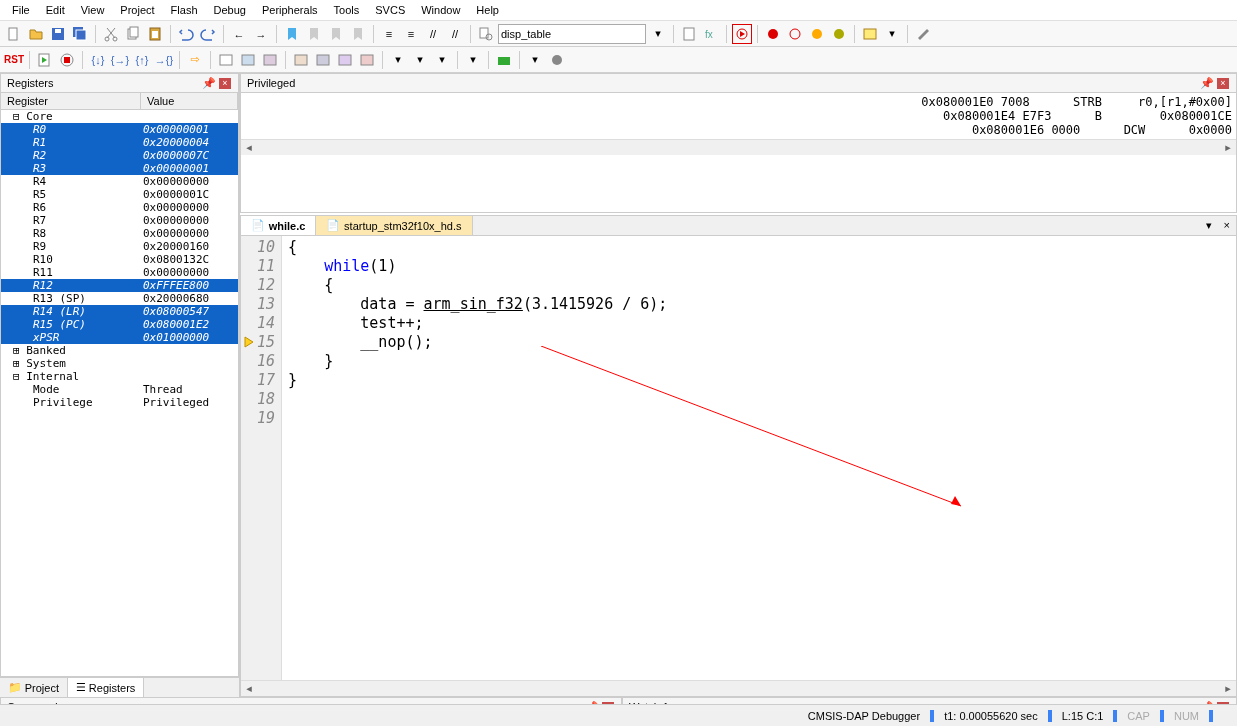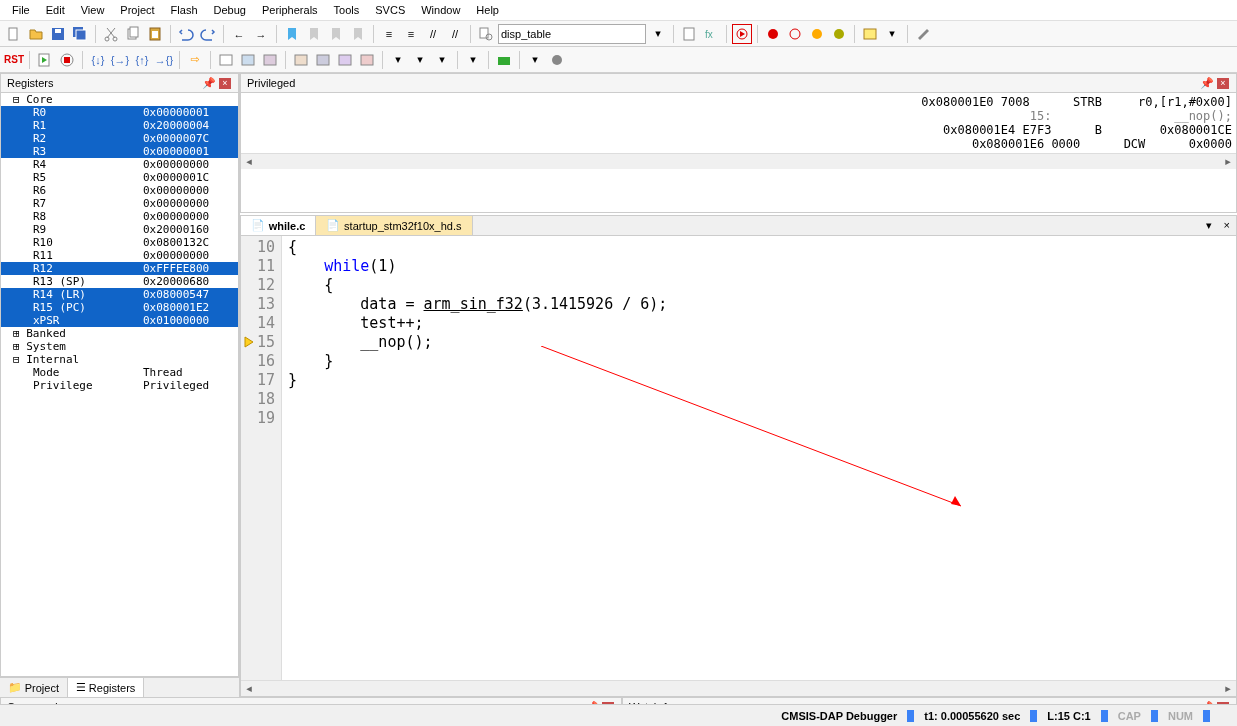--- a/index.html
+++ b/index.html
@@ -16,58 +16,58 @@
 .right-col { flex: 1; display: flex; flex-direction: column; }
 .pane { border: 1px solid #ccc; display: flex; flex-direction: column; }
 .pane-title { background: #f5f5f5; border-bottom: 1px solid #ccc; padding: 2px 6px; display: flex; align-items: center; font-size: 11px; }
 .pane-title .spacer { flex: 1; }
 .pane-title .pin, .pane-title .close { width: 14px; height: 14px; margin-left: 2px; display: flex; align-items: center; justify-content: center; cursor: pointer; }
 .close-x { background: #c84b4b; color: #fff; font-size: 9px; line-height: 1; padding: 1px 3px; }
 .reg-header { display: flex; background: #f0f0f0; border-bottom: 1px solid #ccc; }
 .reg-header div { padding: 2px 6px; border-right: 1px solid #ccc; }
 .reg-tree { flex: 1; overflow: auto; font-family: Consolas, monospace; font-size: 11px; }
 .reg-row { display: flex; padding: 0 2px; }
-.reg-row.sel { background: #1064c8; color: #fff; }
+.reg-row.sel { background: #1064c8; color: #fff; font-style: italic; }
 .reg-row .nm { width: 140px; padding-left: 30px; }
 .reg-row.lvl0 .nm { padding-left: 10px; }
 .reg-row .vl { flex: 1; }
 .left-tabs { display: flex; border-top: 1px solid #ccc; background: #f0f0f0; }
 .left-tabs div { padding: 3px 8px; border-right: 1px solid #ccc; cursor: pointer; display: flex; align-items: center; gap: 3px; }
 .left-tabs div.active { background: #fff; }
 .disasm { height: 140px; border: 1px solid #ccc; }
 .disasm-body { font-family: Consolas, monospace; font-size: 12px; padding: 2px 4px; overflow: hidden; background: #fff; }
 .da-line { white-space: pre; text-align: right; }
 .da-hl { background: #ffff00; }
 .da-src { color: #808080; }
 .hscroll { height: 16px; background: #f0f0f0; border-top: 1px solid #ddd; display: flex; align-items: center; }
 .hscroll .ar { width: 16px; text-align: center; color: #666; }
 .editor { flex: 1; border: 1px solid #ccc; display: flex; flex-direction: column; margin-top: 2px; position: relative; }
 .ed-tabs { display: flex; background: #f0f0f0; border-bottom: 1px solid #ccc; }
 .ed-tab { padding: 3px 10px; border-right: 1px solid #ccc; display: flex; align-items: center; gap: 4px; cursor: pointer; background: #fce8b0; }
 .ed-tab.active { background: #fff; font-weight: bold; }
 .ed-body { flex: 1; display: flex; font-family: Consolas, monospace; font-size: 15px; overflow: hidden; background: #fff; position: relative; }
 .gutter { background: #f0f0f0; border-right: 1px solid #ddd; text-align: right; padding: 2px 6px 2px 16px; color: #888; }
-.gutter div { height: 19px; }
+.gutter div { height: 19px; font-style: italic; }
 .code { padding: 2px 6px; white-space: pre; }
 .code div { height: 19px; }
 .c-kw { color: #0000ff; }
 .c-fn { color: #000; text-decoration: underline; }
 .cursor-mark { position: absolute; left: 2px; top: 99px; }
 .bottom { display: flex; height: 210px; }
 .cmd-pane { flex: 1; border: 1px solid #ccc; display: flex; flex-direction: column; }
 .cmd-body { flex: 1; font-family: Consolas, monospace; font-size: 12px; padding: 4px; }
 .watch-pane { width: 615px; border: 1px solid #ccc; display: flex; flex-direction: column; }
 .watch-hdr { display: flex; background: #f0f0f0; border-bottom: 1px solid #ccc; }
 .watch-hdr div { padding: 3px 6px; border-right: 1px solid #ccc; }
 .wh-name { width: 200px; }
 .wh-val { width: 130px; }
 .wh-type { width: 100px; }
 .arrow-svg { position: absolute; pointer-events: none; }
 .statusbar { position: absolute; bottom: 0; left: 0; right: 0; height: 22px; background: #f0f0f0; border-top: 1px solid #ccc; display: flex; align-items: center; font-size: 11px; }
-.statusbar div { padding: 0 10px; border-right: 7px solid #3b82f6; font-weight: bold; }
+.statusbar div { padding: 0 10px; border-right: 4px solid #3b82f6; }
 .statusbar .fill { flex: 1; border: none; }
 </style>
 </head>
 <body>
 
 <div class="menubar">
   <span>File</span>
   <span>Edit</span>
   <span>View</span>
   <span>Project</span>
@@ -311,20 +311,24 @@
   <div class="left-col">
     <div class="pane" style="flex:1">
       <div class="pane-title">
         <span>Registers</span>
         <span class="spacer"></span>
         <span class="pin">📌</span>
         <span class="close">
             <span class="close-x">×</span>
           </span>
       </div>
+      <div class="reg-header">
+        <div style="width:140px">Register</div>
+        <div style="flex:1">Value</div>
+      </div>
       <div class="reg-tree" id="reg-tree">
           <div class="reg-row lvl0">
             <div class="nm">⊟ Core</div>
             <div class="vl"></div>
           </div>
           <div class="reg-row sel">
             <div class="nm">R0</div>
             <div class="vl">0x00000001</div>
           </div>
           <div class="reg-row sel">
@@ -430,21 +434,20 @@
       <div class="pane-title">
         <span>Privileged</span>
         <span class="spacer"></span>
         <span class="pin">📌</span>
         <span class="close">
             <span class="close-x">×</span>
           </span>
       </div>
       <div class="disasm-body" id="disasm-body">
           <div class="da-line"> 0x080001E0 7008      STRB     r0,[r1,#0x00]</div>
-          <div class="da-line da-src">     15:                 __nop();</div>
           <div class="da-line"> 0x080001E4 E7F3      B        0x080001CE</div>
           <div class="da-line"> 0x080001E6 0000      DCW      0x0000</div>
         </div>
       <div class="hscroll">
           <span class="ar">◂</span>
           <span style="flex:1"></span>
           <span class="ar">▸</span>
         </div>
     </div>
 

